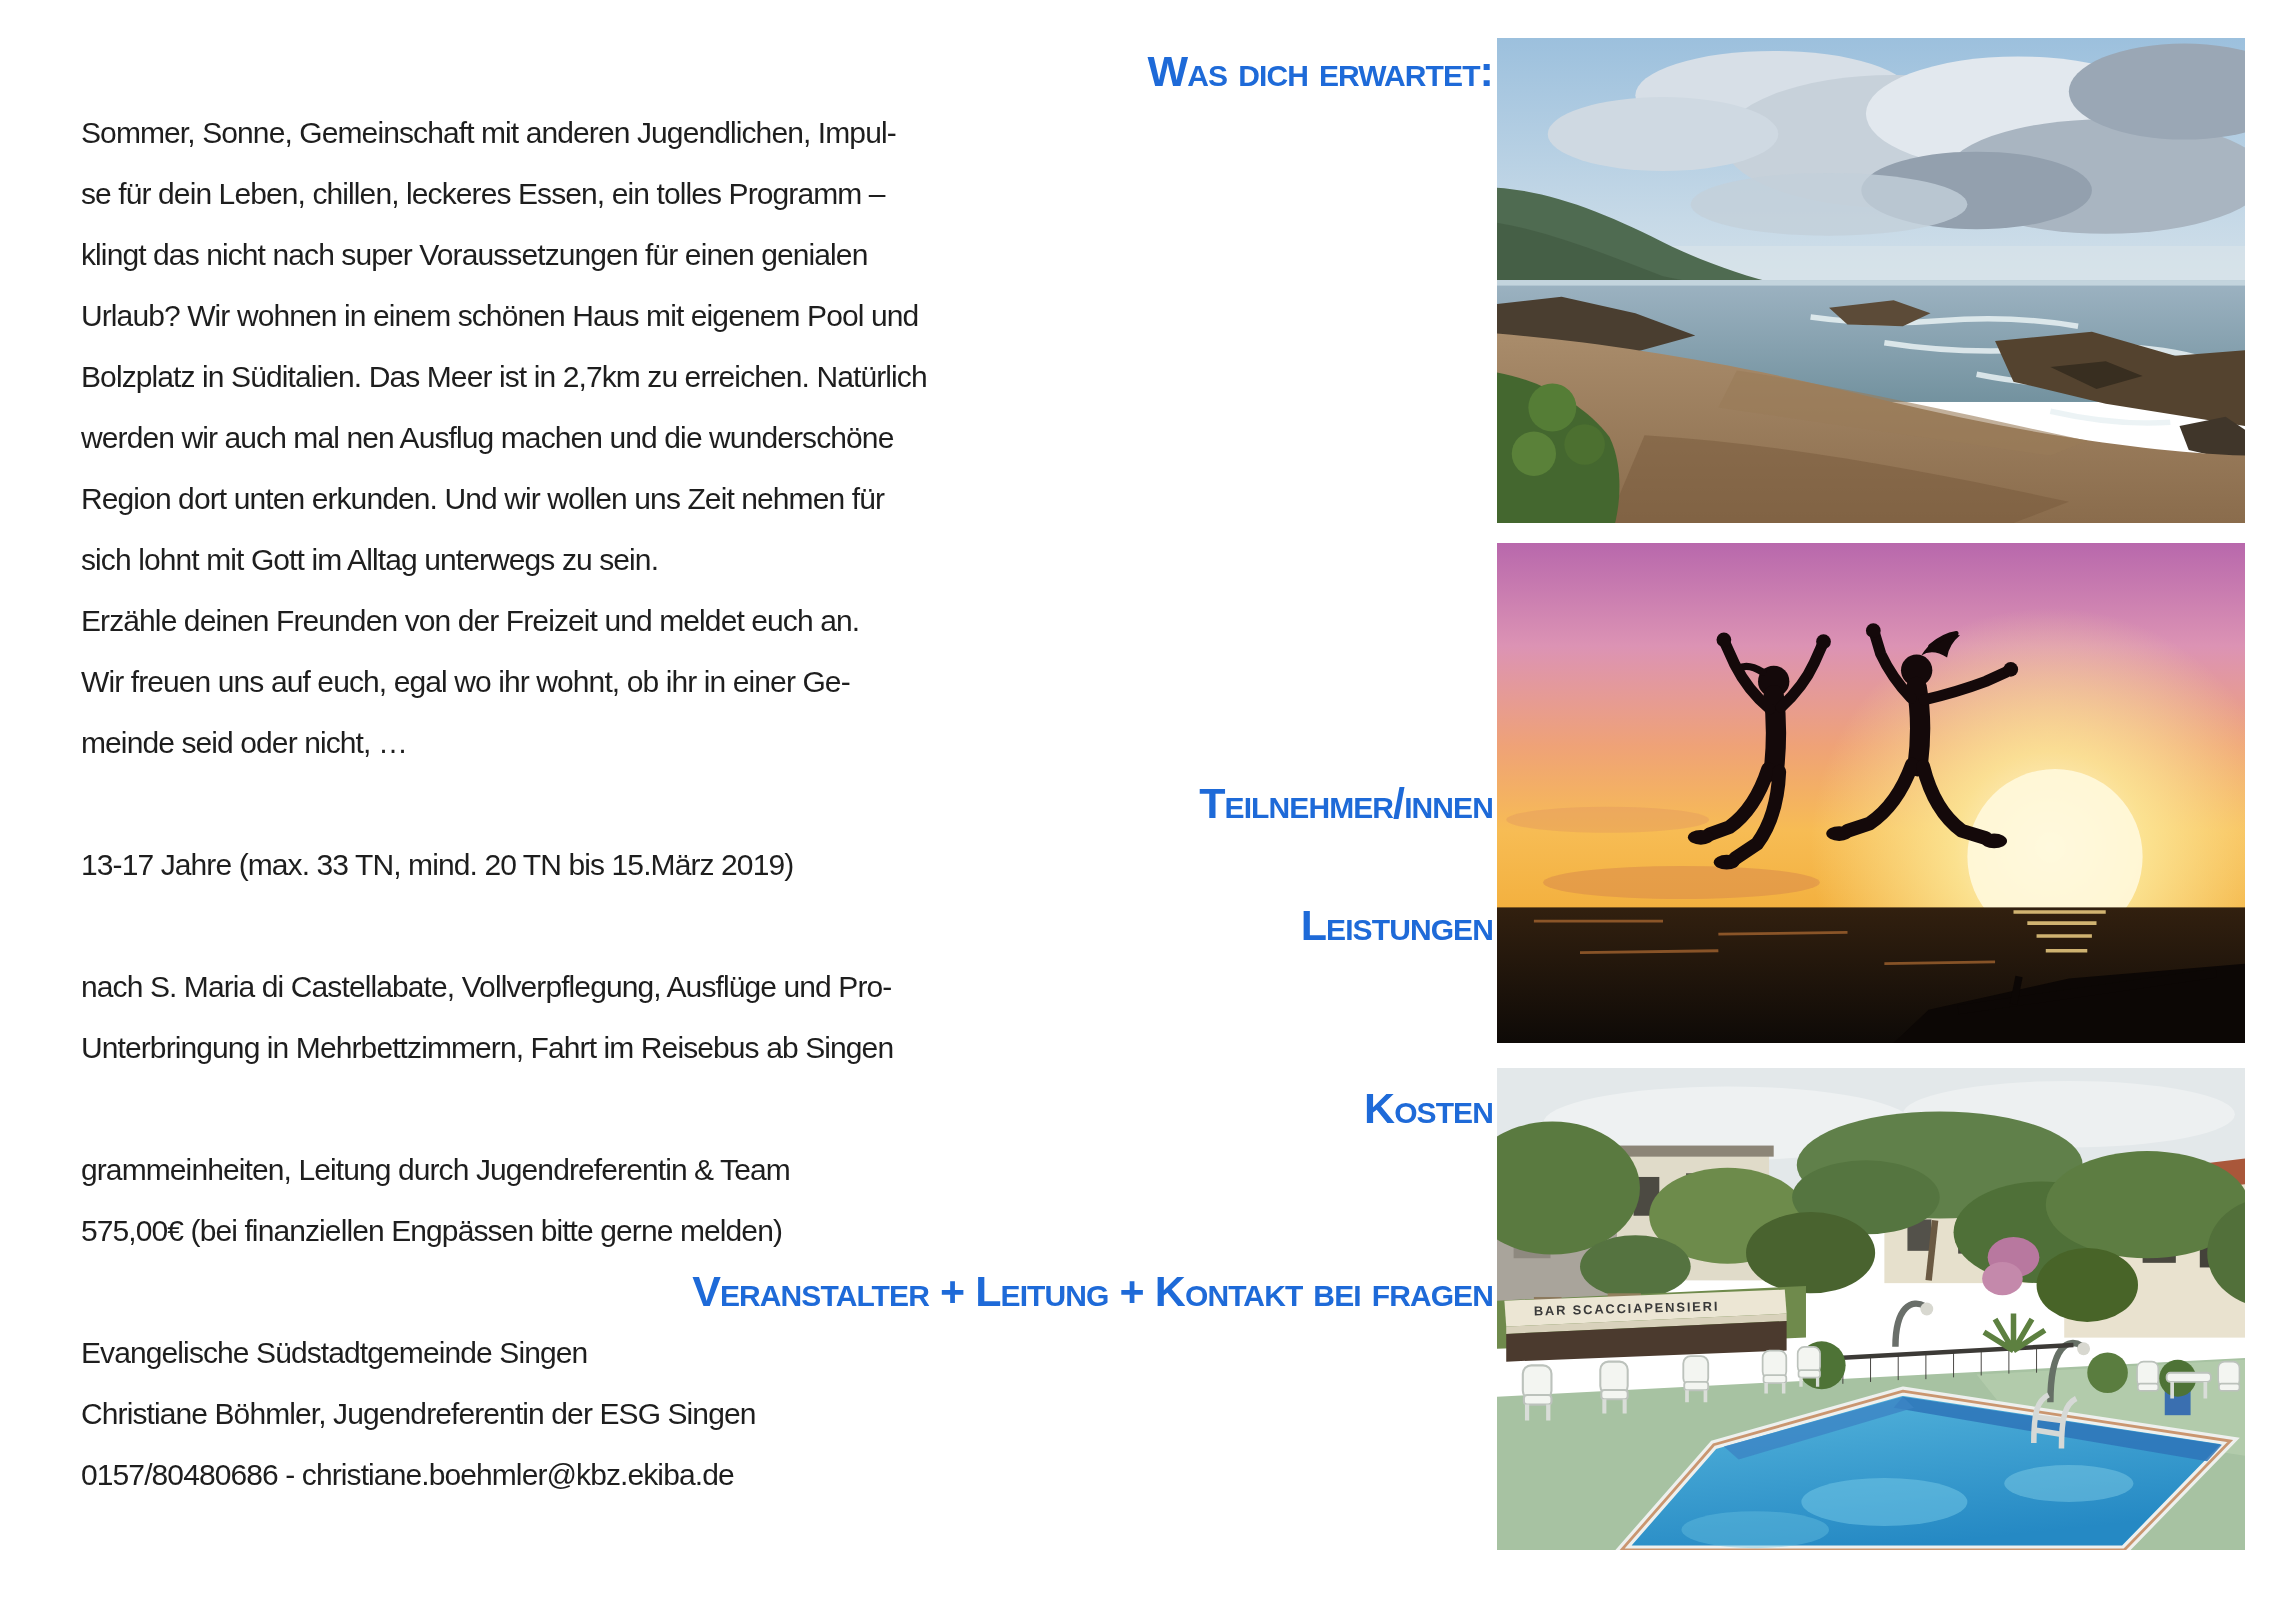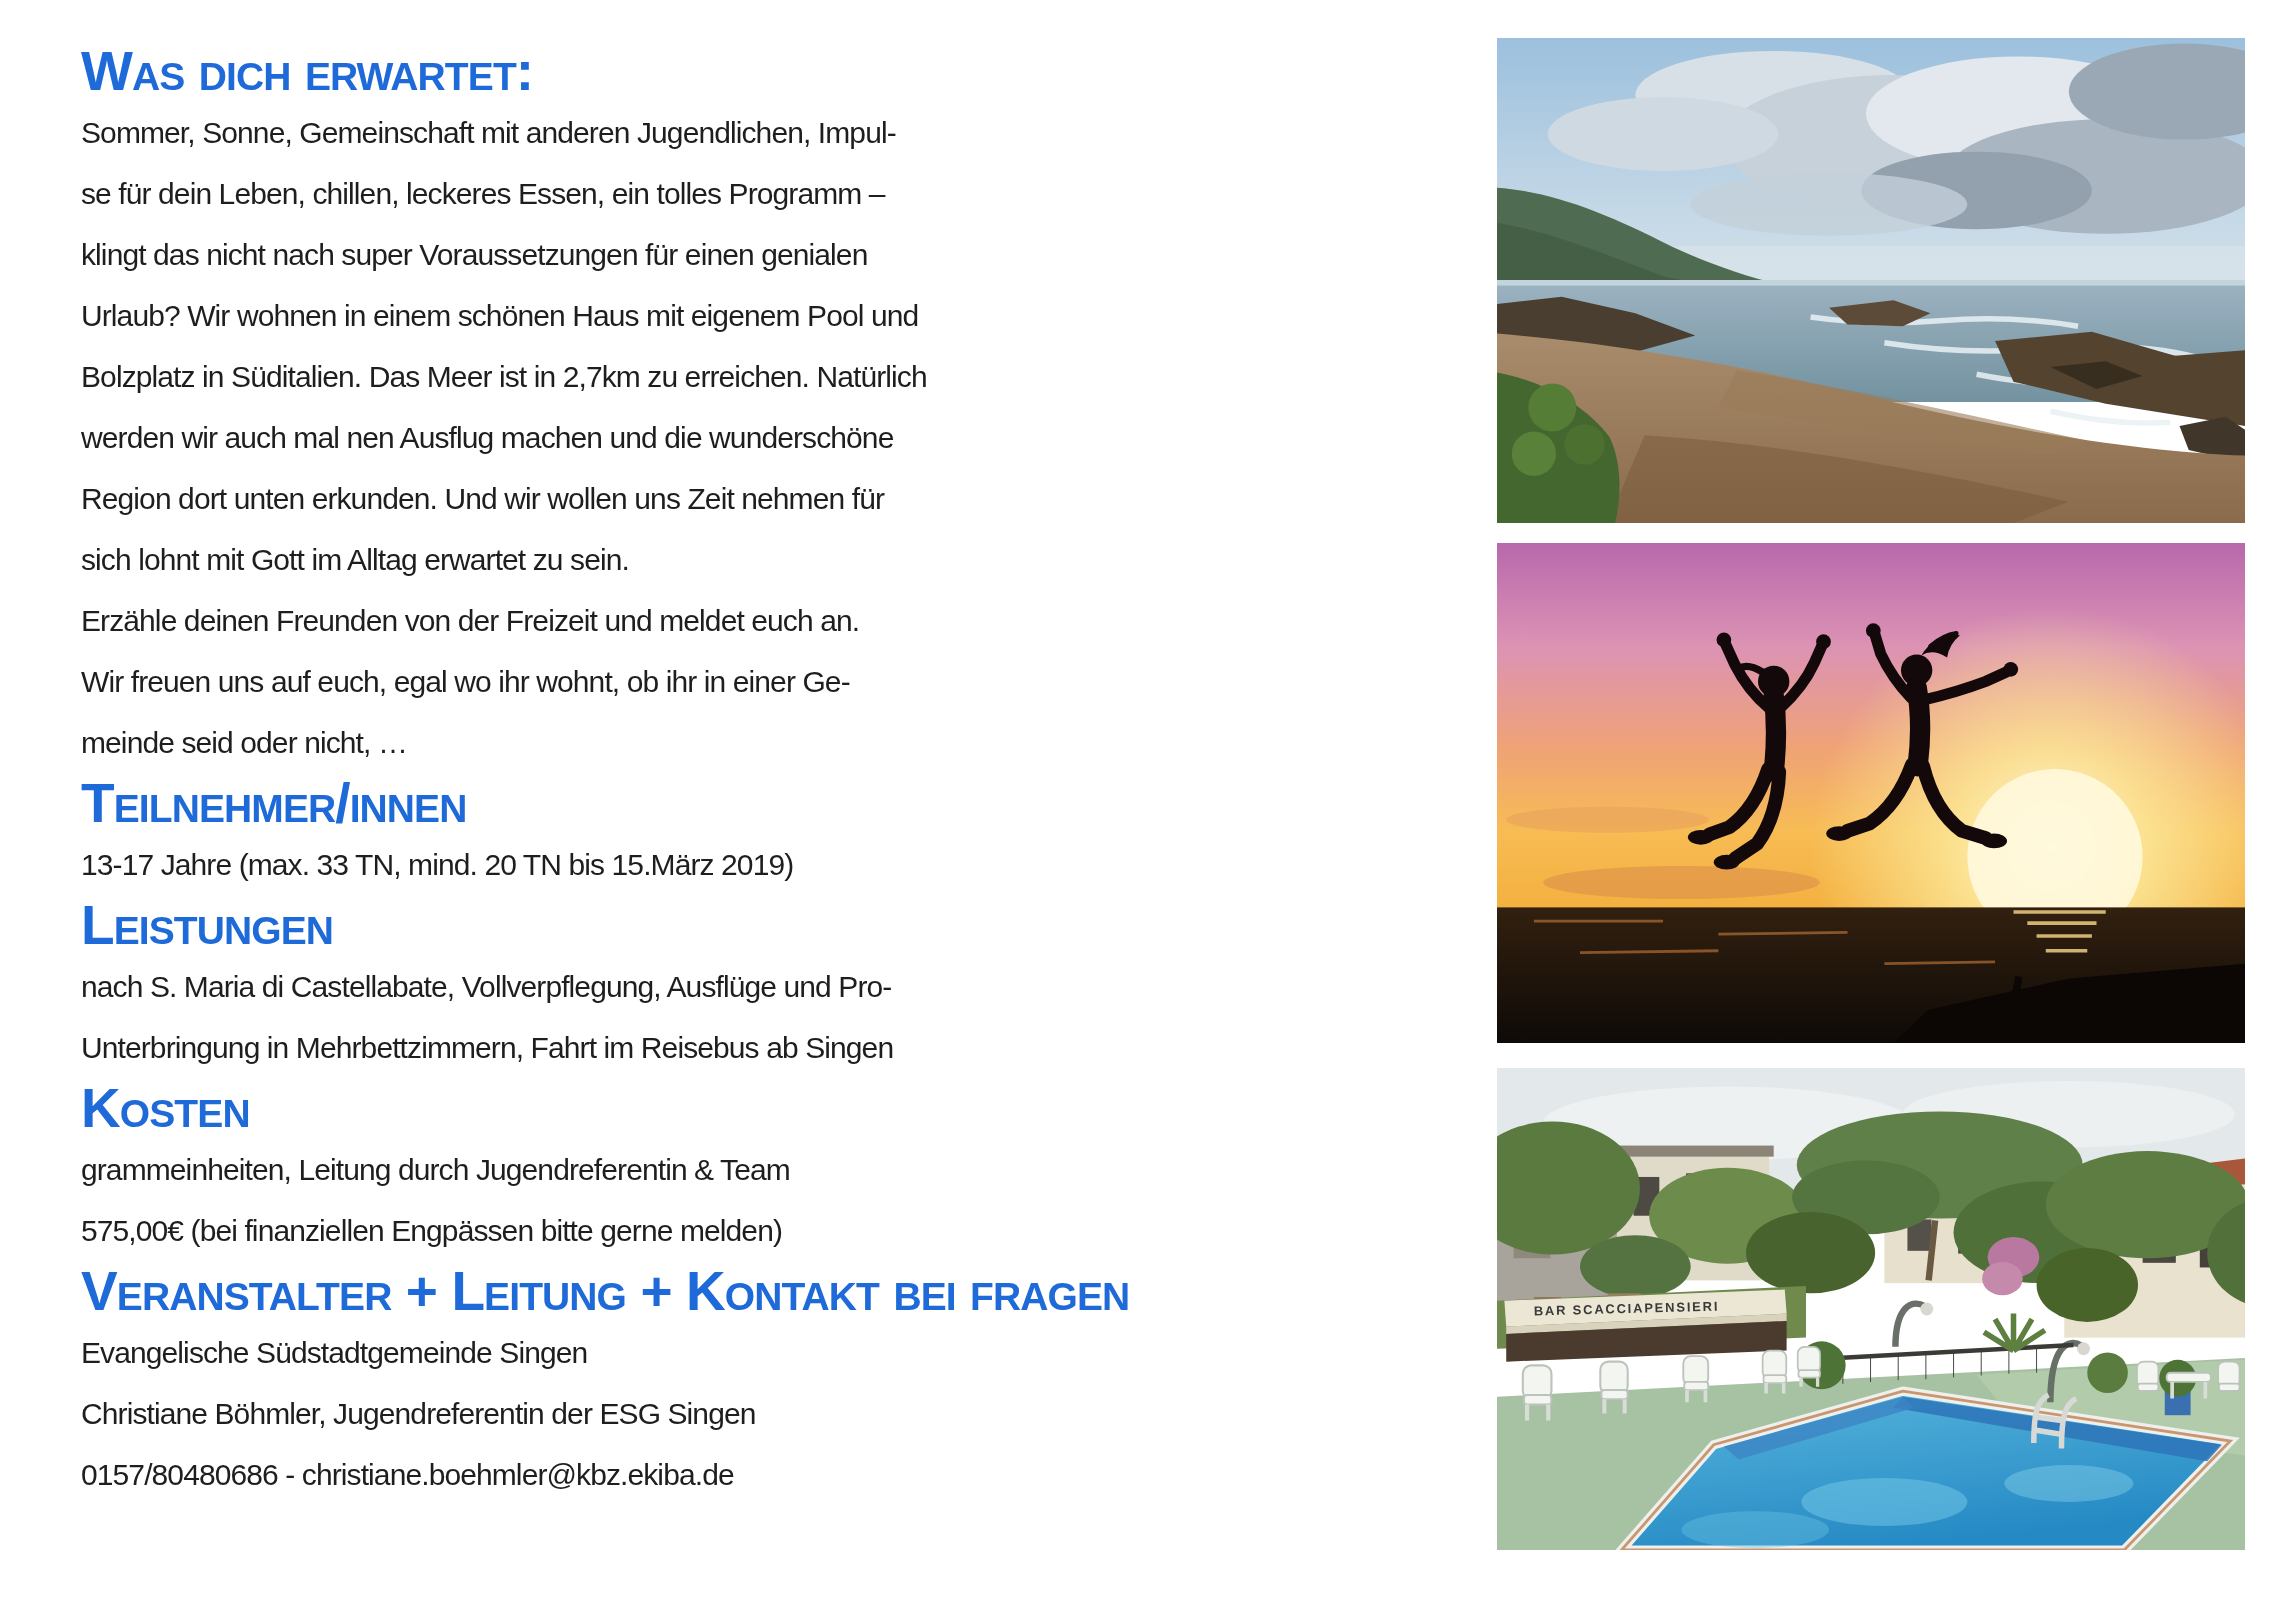--- a/index.html
+++ b/index.html
@@ -7,22 +7,22 @@
     width:2285px;height:1618px;background:#ffffff;overflow:hidden;position:relative;
     font-family:"Liberation Sans", sans-serif;
     --heading-color:#1e6ad8;
     --body-color:#1e1e1e;
   }
   .page{position:absolute;inset:0;background:#ffffff;}
   .text-column{position:absolute;left:81px;top:41px;width:1412px;}
   .line{height:61px;line-height:61px;white-space:nowrap;}
   .line.body{font-size:30px;letter-spacing:-0.9px;color:var(--body-color);}
   .line.heading{
-    font-size:55px;font-weight:bold;font-variant:small-caps;
-    letter-spacing:-0.9px;color:var(--heading-color);
+    font-size:43px;font-weight:bold;font-variant:small-caps;
+    letter-spacing:-0.9px;color:var(--heading-color);text-align:right;
   }
   figure.photo{position:absolute;left:1497px;width:748px;margin:0;padding:0;}
   #photo-beach{top:38px;height:485px;}
   #photo-sunset{top:543px;height:500px;}
   #photo-pool{top:1068px;height:482px;}
   figure.photo svg{display:block;width:100%;height:100%;}
 </style>
 </head>
 <body style="--heading-color: #1e6ad8; --body-color: #1e1e1e;">
 
@@ -30,21 +30,21 @@
 
   <div class="text-column" id="text-col">
       <div class="line heading">Was dich erwartet:</div>
       <div class="line body">Sommer, Sonne, Gemeinschaft mit anderen Jugendlichen, Impul-</div>
       <div class="line body">se für dein Leben, chillen, leckeres Essen, ein tolles Programm –</div>
       <div class="line body">klingt das nicht nach super Voraussetzungen für einen genialen</div>
       <div class="line body">Urlaub? Wir wohnen in einem schönen Haus mit eigenem Pool und</div>
       <div class="line body">Bolzplatz in Süditalien. Das Meer ist in 2,7km zu erreichen. Natürlich</div>
       <div class="line body">werden wir auch mal nen Ausflug machen und die wunderschöne</div>
       <div class="line body">Region dort unten erkunden. Und wir wollen uns Zeit nehmen für</div>
-      <div class="line body">sich lohnt mit Gott im Alltag erwartet zu sein.</div>
+      <div class="line body">sich lohnt mit Gott im Alltag unterwegs zu sein.</div>
       <div class="line body">Erzähle deinen Freunden von der Freizeit und meldet euch an.</div>
       <div class="line body">Wir freuen uns auf euch, egal wo ihr wohnt, ob ihr in einer Ge-</div>
       <div class="line body">meinde seid oder nicht, …</div>
       <div class="line heading">Teilnehmer/innen</div>
       <div class="line body">13-17 Jahre (max. 33 TN, mind. 20 TN bis 15.März 2019)</div>
       <div class="line heading">Leistungen</div>
       <div class="line body">nach S. Maria di Castellabate, Vollverpflegung, Ausflüge und Pro-</div>
       <div class="line body">Unterbringung in Mehrbettzimmern, Fahrt im Reisebus ab Singen</div>
       <div class="line heading">Kosten</div>
       <div class="line body">grammeinheiten, Leitung durch Jugendreferentin &amp; Team</div>

